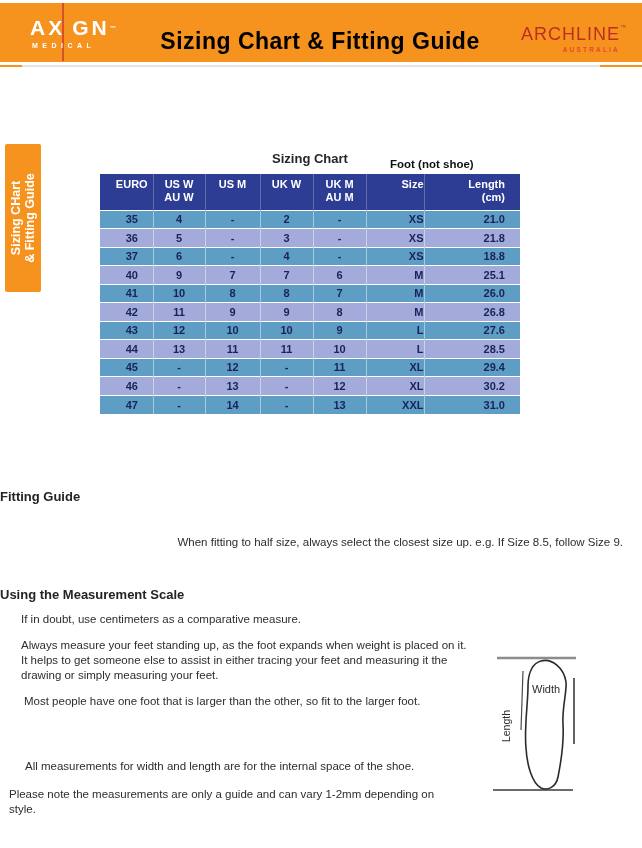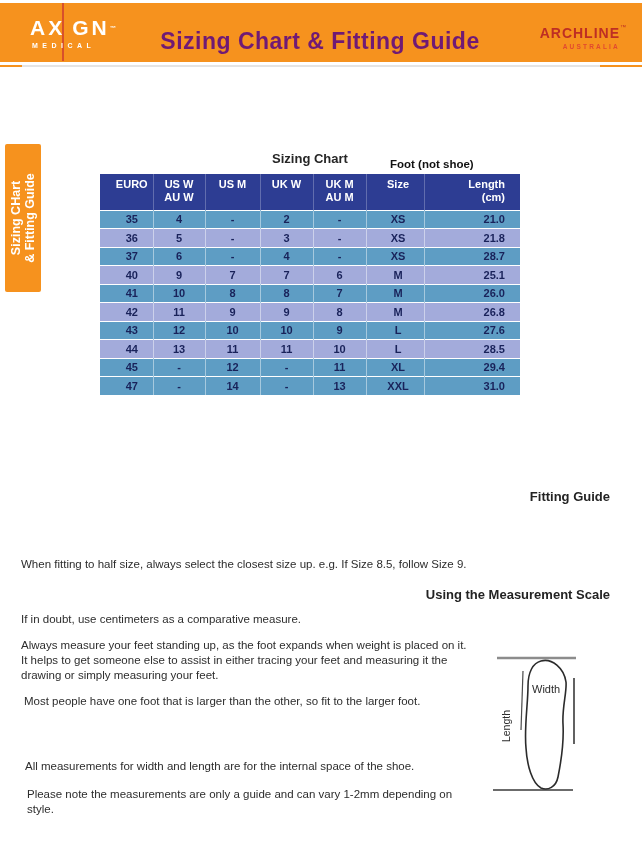--- a/index.html
+++ b/index.html
@@ -13,23 +13,23 @@
 
   
   .header-bar{position:absolute;left:0;top:3px;width:642px;height:59px;background:var(--accent);}
   .brand-left{position:absolute;left:30px;top:14px;color:#fff;z-index:2;}
   .brand-left .nm{font-size:21px;letter-spacing:3px;font-weight:bold;line-height:22px;}
   .brand-left .nm .gap{display:inline-block;width:7px;}
   .brand-left .tm{font-size:6px;vertical-align:top;}
   .brand-left .sub{font-size:7px;letter-spacing:4.5px;font-weight:bold;margin-top:3px;margin-left:2px;}
   .brand-line{position:absolute;left:62px;top:0;width:2px;height:58px;background:#D8502B;z-index:1;}
   .header-title{position:absolute;left:140px;top:25px;width:360px;text-align:center;
-                color:#701a75;font-size:23px;font-weight:bold;letter-spacing:.5px;}
+                color:#000000;font-size:23px;font-weight:bold;letter-spacing:.5px;}
   .brand-right{position:absolute;right:16px;top:21px;text-align:right;color:var(--brand-red);}
-  .brand-right .nm{font-size:14px;font-weight:bold;letter-spacing:1px;}
+  .brand-right .nm{font-size:18px;font-weight:normal;letter-spacing:1px;}
   .brand-right .tm{font-size:6px;vertical-align:top;}
   .brand-right .sub{display:block;font-size:6.5px;letter-spacing:2.2px;color:var(--brand-red-light);
                     font-weight:bold;margin-top:1px;padding-right:6px;}
   .rule{position:absolute;top:65px;height:2px;}
   .rule.l{left:0;width:22px;background:var(--accent);}
   .rule.m{left:22px;width:578px;background:#E4E4E4;}
   .rule.r{left:600px;width:42px;background:var(--accent);}
 
   
   .side-tab{position:absolute;left:5px;top:144px;width:36px;height:148px;background:var(--accent);border-radius:2px;}
@@ -45,35 +45,35 @@
   table.sizes{position:absolute;left:100px;top:174px;width:420px;border-collapse:collapse;
               table-layout:fixed;font-size:11px;font-weight:bold;}
   table.sizes th{background:var(--table-head);color:#fff;vertical-align:top;padding-top:4px;
                  height:36px;font-size:11px;line-height:13px;text-align:center;}
   table.sizes td{color:var(--cell-text);text-align:center;height:18.5px;
                  border-top:1px solid #fff;border-left:1px solid rgba(255,255,255,.45);}
   table.sizes th{border-left:1px solid rgba(255,255,255,.25);}
   table.sizes th:first-child,table.sizes td:first-child{border-left:none;padding-left:11px;}
   table.sizes tr.row-teal td{background:var(--row-teal);}
   table.sizes tr.row-light td{background:var(--row-light);}
-  table.sizes th.c5,table.sizes td.c5{text-align:center;padding-left:6px;}
+  table.sizes th.c5,table.sizes td.c5{text-align:right;padding-left:6px;}
   table.sizes th.c6,table.sizes td.c6{text-align:right;padding-right:15px;}
 
   
-  .h2{position:absolute;left:0;width:610px;text-align:right;font-size:13px;font-weight:bold;color:#232323;}
+  .h2{position:absolute;left:0;width:610px;text-align:left;font-size:13px;font-weight:bold;color:#232323;}
   .p{position:absolute;font-size:11.5px;line-height:15px;color:var(--body-text);}
   #fit-title{top:489px;}
   #p1{left:21px;top:514px;width:602px;}
-  #p2{left:21px;top:557px;width:602px;}
+  #p2{left:21px;top:535px;width:602px;text-align:right;}
   #meas-title{top:587px;}
   #m1{left:21px;top:612px;width:560px;}
   #m2{left:21px;top:638px;width:452px;}
   #m3{left:24px;top:694px;width:560px;}
   #m4{left:25px;top:759px;width:560px;}
-  #m5{left:27px;top:787px;width:428px;}
+  #m5{left:9px;top:787px;width:428px;}
 
   
   .diagram{position:absolute;left:488px;top:644px;width:152px;height:162px;}
 </style>
 </head>
 <body>
 
 <div id="page">
 
   <div class="header-bar">
@@ -142,21 +142,21 @@
           <td class="c5">XS</td>
           <td class="c6">21.8</td>
         </tr>
         <tr class="row-teal">
           <td class="c0">37</td>
           <td class="c1">6</td>
           <td class="c2">-</td>
           <td class="c3">4</td>
           <td class="c4">-</td>
           <td class="c5">XS</td>
-          <td class="c6">28.7</td>
+          <td class="c6">18.8</td>
         </tr>
         <tr class="row-light">
           <td class="c0">40</td>
           <td class="c1">9</td>
           <td class="c2">7</td>
           <td class="c3">7</td>
           <td class="c4">6</td>
           <td class="c5">M</td>
           <td class="c6">25.1</td>
         </tr>
@@ -197,20 +197,29 @@
           <td class="c6">28.5</td>
         </tr>
         <tr class="row-teal">
           <td class="c0">45</td>
           <td class="c1">-</td>
           <td class="c2">12</td>
           <td class="c3">-</td>
           <td class="c4">11</td>
           <td class="c5">XL</td>
           <td class="c6">29.4</td>
+        </tr>
+        <tr class="row-light">
+          <td class="c0">46</td>
+          <td class="c1">-</td>
+          <td class="c2">13</td>
+          <td class="c3">-</td>
+          <td class="c4">12</td>
+          <td class="c5">XL</td>
+          <td class="c6">30.2</td>
         </tr>
         <tr class="row-teal">
           <td class="c0">47</td>
           <td class="c1">-</td>
           <td class="c2">14</td>
           <td class="c3">-</td>
           <td class="c4">13</td>
           <td class="c5">XXL</td>
           <td class="c6">31.0</td>
         </tr>

